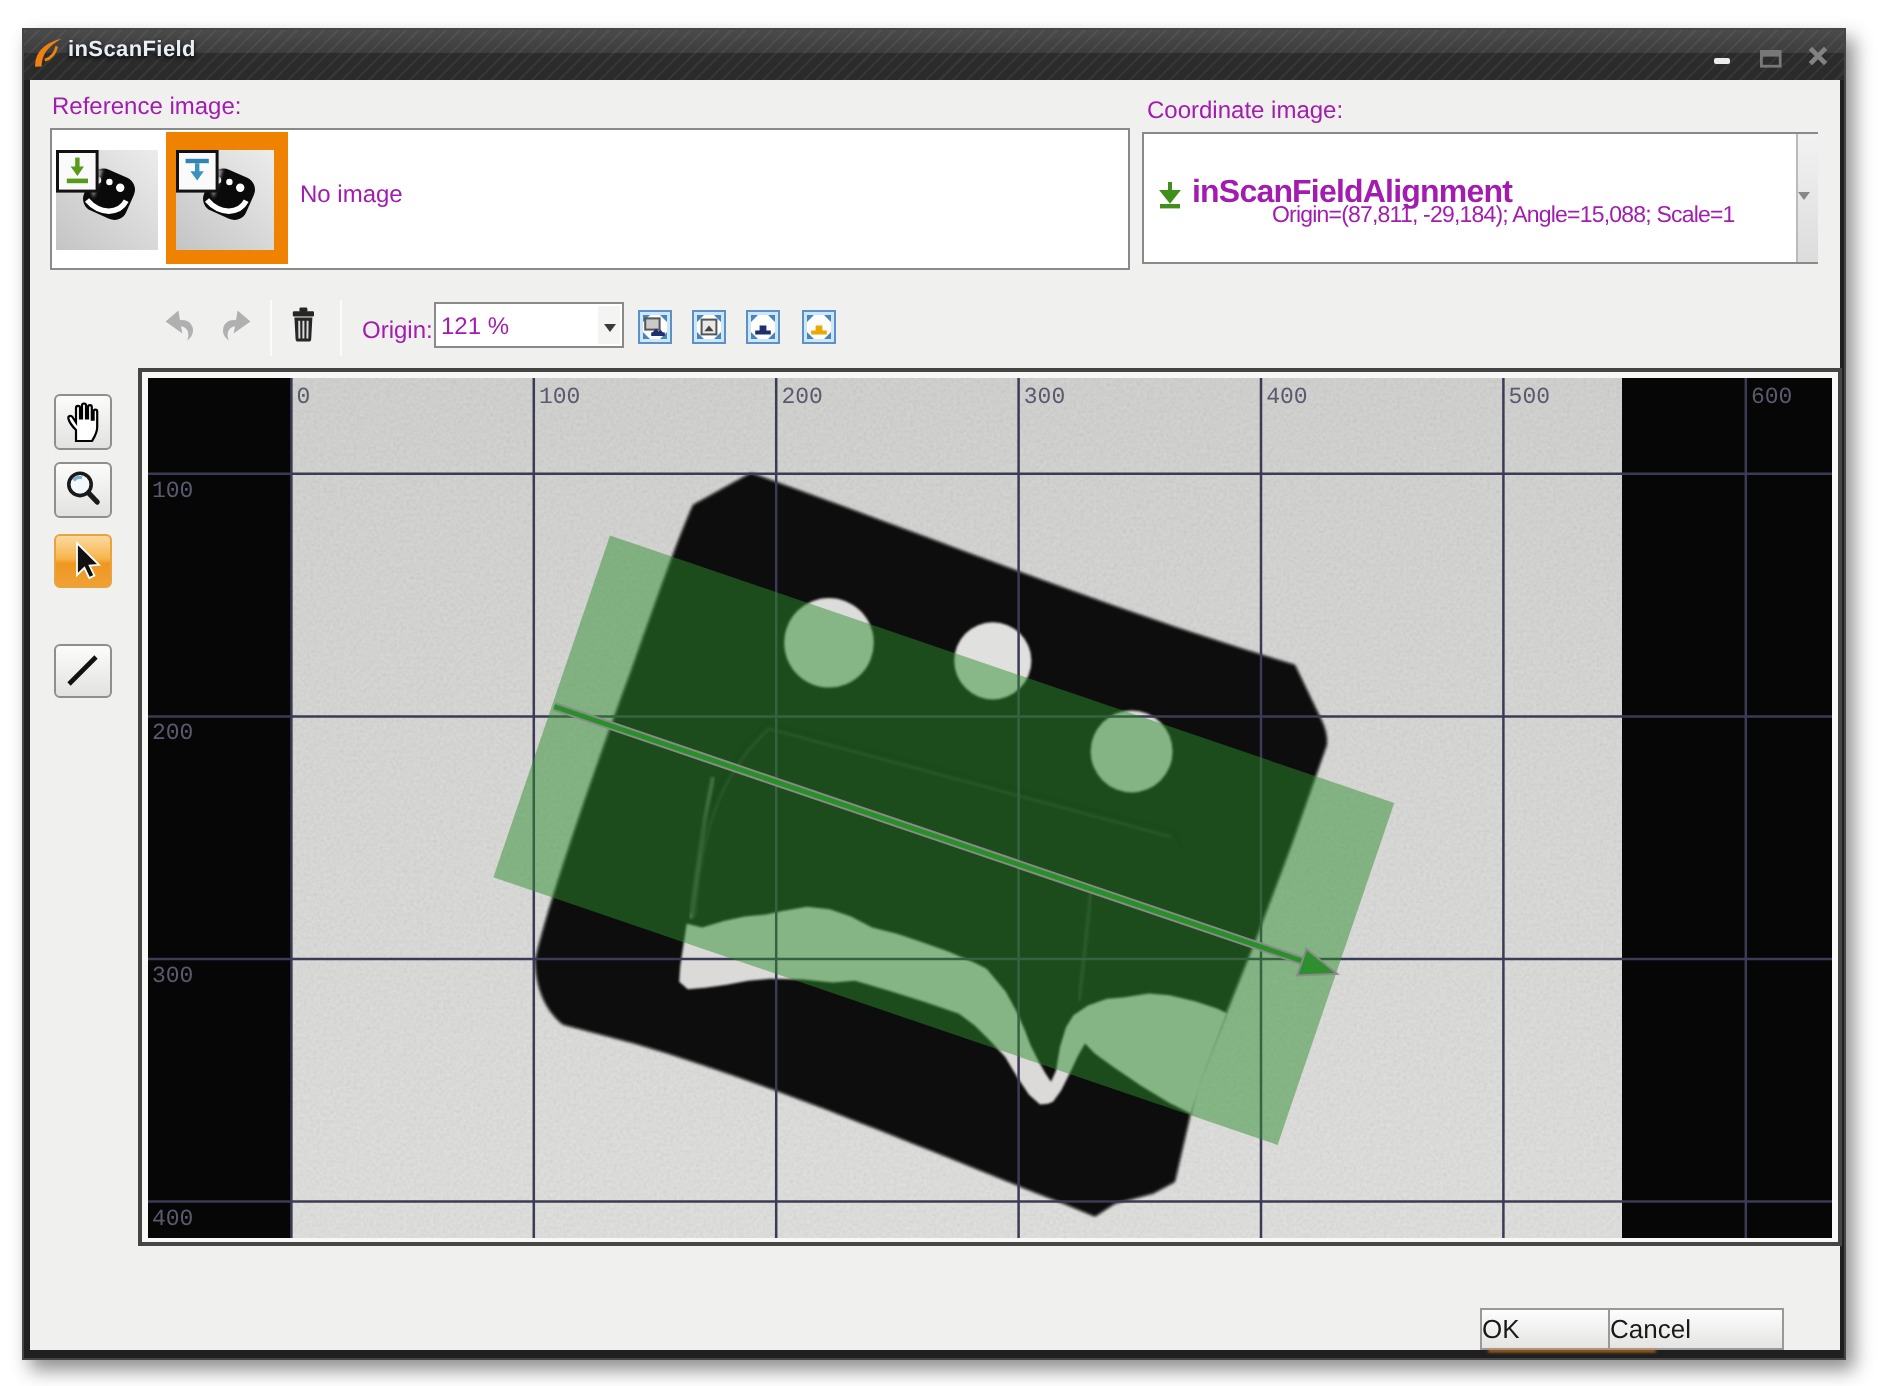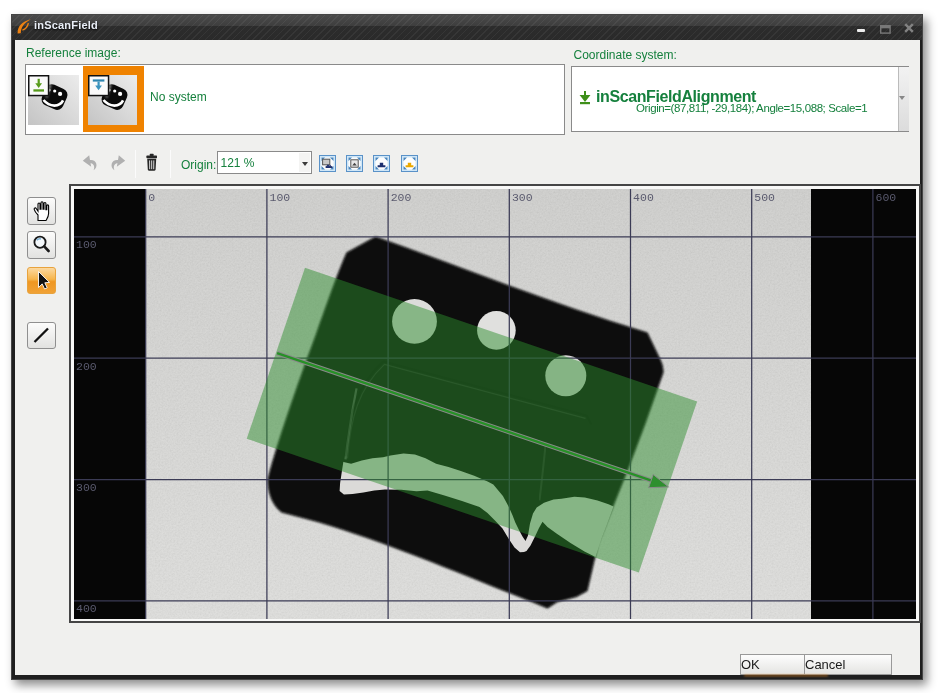--- a/index.html
+++ b/index.html
@@ -9,21 +9,21 @@
   .win{left:11px;top:14px;width:912px;height:666px;background:#1f1f1f;
        border:1px solid #454545;box-sizing:border-box;
        box-shadow:4px 5px 9px rgba(0,0,0,0.45);}
   .titlebar{left:12px;top:15px;width:910px;height:25px;
      background:
        repeating-linear-gradient(135deg, rgba(255,255,255,0.05) 0 1.1px, rgba(255,255,255,0) 1.1px 4.8px),
        linear-gradient(#4a4a4a 0%, #3d3d3d 45%, #2c2c2c 46%, #2a2a2a 100%);}
   .title{left:34px;top:18.5px;font-size:11px;font-weight:bold;color:#e9eef7;
          text-shadow:0 1px 2px #000;letter-spacing:0.2px;}
   .client{left:15px;top:40px;width:905px;height:635px;background:#f0f0ee;}
-  .lbl{font-size:12px;color:#15803d;}
+  .lbl{font-size:12px;color:#a21caf;}
   .whitebox{background:#fff;border:1px solid #8a8a8a;box-sizing:border-box;}
   .btn{background:linear-gradient(#fdfdfd,#f2f2f1 45%,#e4e4e2);border:1px solid #999;
        box-sizing:border-box;font-size:13px;color:#1a1a1a;}
   .toolbtn{width:29px;height:27.5px;background:linear-gradient(#fcfcfb,#efefee 50%,#e2e2e0);
        border:1px solid #8f8f8f;border-radius:3px;box-sizing:border-box;}
 </style>
 </head>
 <body>
 
   <div class="abs win"></div>
@@ -77,23 +77,23 @@
     <rect x="5.4" y="14.3" width="10.6" height="2.3" fill="#579b1b"></rect>
   </svg>
   <svg class="abs" style="left:88.3px;top:75.2px" width="50" height="50" viewBox="0 0 50 50">
     <use href="#plateglyph" transform="translate(26.5,22.1)"></use>
     <path d="M14,9 L23.5,9.8 L18.8,24 Z" fill="#a5a5a5" opacity="0.9" filter="url(#bsoft)"></path>
     <rect x="0.75" y="0.75" width="19.8" height="19.8" fill="#fafafa" stroke="#111" stroke-width="1.5"></rect>
     <rect x="4.8" y="4.4" width="11.6" height="2.2" fill="#2d85b0"></rect>
     <rect x="9.5" y="6.6" width="2.2" height="4.6" fill="#3a93be"></rect>
     <path d="M7.2,10.6 L13.9,10.6 L10.6,15.2 Z" fill="#3a93be"></path>
   </svg>
-  <div class="abs lbl" style="left:150px;top:90px;">No system</div>
-
-  <div class="abs lbl" style="left:573.5px;top:48px;">Coordinate system:</div>
+  <div class="abs lbl" style="left:150px;top:90px;">No image</div>
+
+  <div class="abs lbl" style="left:573.5px;top:48px;">Coordinate image:</div>
   <div class="abs whitebox" style="left:570.5px;top:66px;width:338px;height:66px;"></div>
   <div class="abs" style="left:897.5px;top:67px;width:10px;height:64px;background:linear-gradient(#f2f2f2,#dcdcdc);border-left:1px solid #bbb;"></div>
   <div class="abs" style="left:899px;top:96px;width:0;height:0;border-left:3.5px solid transparent;border-right:3.5px solid transparent;border-top:4.5px solid #888;"></div>
   <svg class="abs" style="left:578px;top:90px" width="14" height="15" viewBox="0 0 14 15">
     <path d="M7,1 L7,7 M3.6,6 L7,10.3 L10.4,6 Z" stroke="#3f8f1a" stroke-width="2" fill="#3f8f1a"></path>
     <rect x="2" y="12" width="10" height="2.2" fill="#3f8f1a"></rect>
   </svg>
   <div class="abs lbl" style="left:596px;top:88px;font-weight:bold;font-size:16px;letter-spacing:-0.4px;">inScanFieldAlignment</div>
   <div class="abs lbl" style="left:601px;top:102px;font-size:11.5px;letter-spacing:-0.4px;margin-left:35px;">Origin=(87,811, -29,184); Angle=15,088; Scale=1</div>
 

